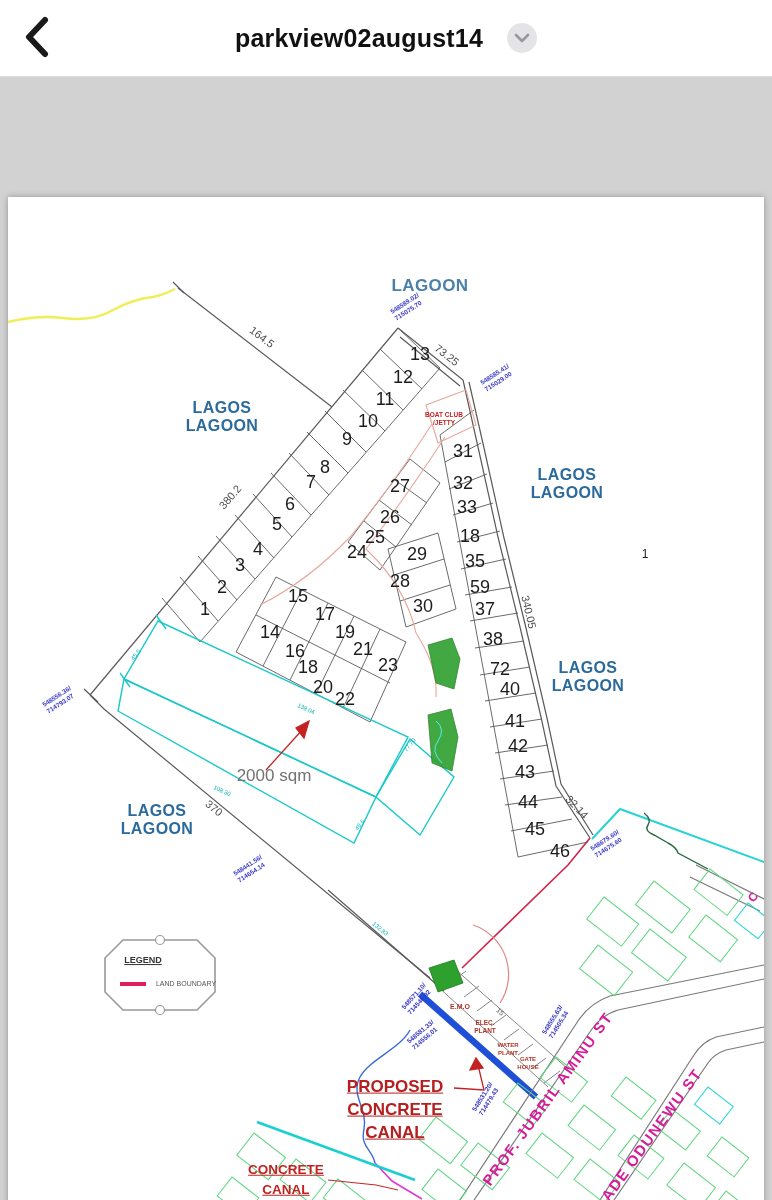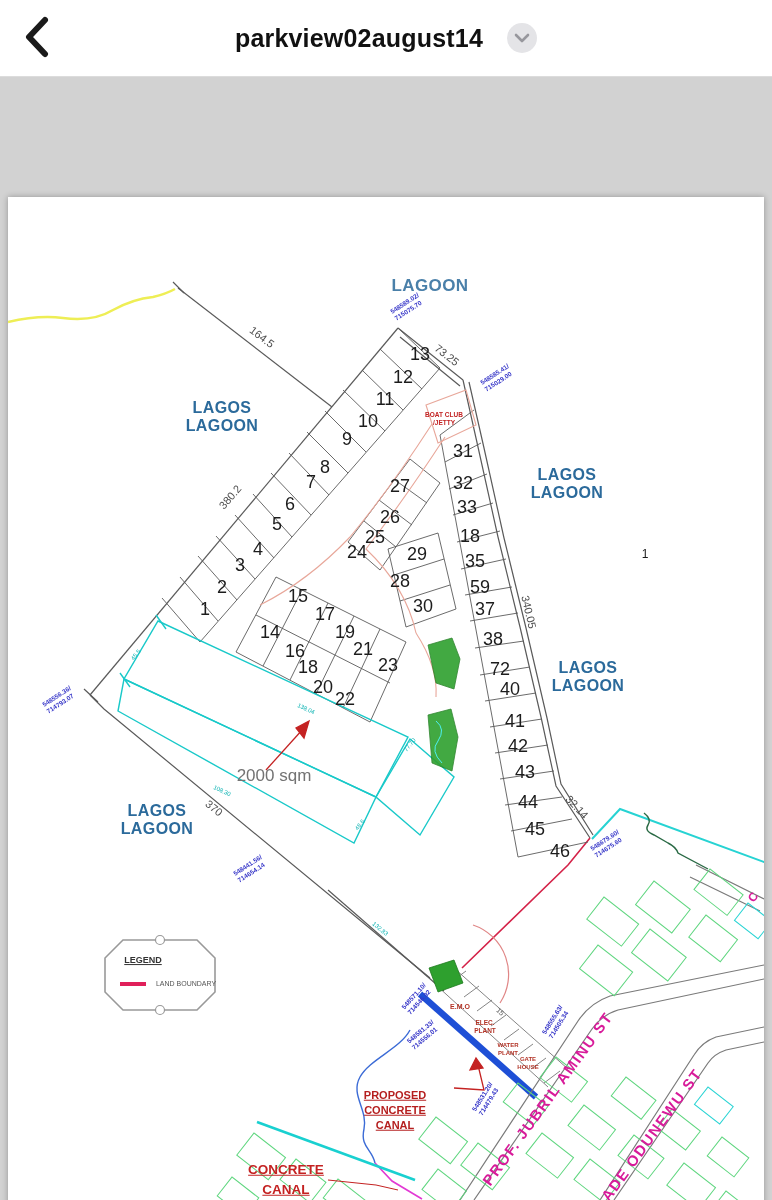--- a/index.html
+++ b/index.html
@@ -24,21 +24,21 @@
   .pn-sm{font-size:12px}
   .lag{font-weight:700;color:#2b6a9b;font-size:16px;text-align:center;letter-spacing:.4px;line-height:1.15}
   .lag-top{font-size:17px;opacity:.85}
   .coord{font-size:6.5px;font-weight:700;color:#3535c8;text-align:left;line-height:1.25}
   .dim{font-size:11px;color:#4f4f4f}
   .dim-sm{font-size:7px}
   .sdim{font-size:6px;color:#0ab2b2}
   .redlab{color:#c22222}
   .boat{font-size:6.5px;font-weight:700;text-align:center;line-height:1.3}
   .fac{font-weight:700;text-align:center;line-height:1.25;color:#b23326}
-  .big-red{font-size:11px;font-weight:700;color:#b51f1f;text-align:center;line-height:1.35}
+  .big-red{font-size:17px;font-weight:700;color:#b51f1f;text-align:center;line-height:1.35}
   .big-red span{text-decoration:underline}
   .mid-red{font-size:13.5px;font-weight:700;color:#c42222;text-align:center;line-height:1.5}
   .mid-red span{text-decoration:underline}
   .street{font-size:15px;font-weight:700;color:#d81b9a;letter-spacing:1.5px}
   .legend-title{font-size:9px;font-weight:700;color:#333;text-decoration:underline}
   .legend-item{font-size:7px;color:#555}
   .a2000{font-size:17px;color:#737373}
 </style>
 </head>
 <body>

